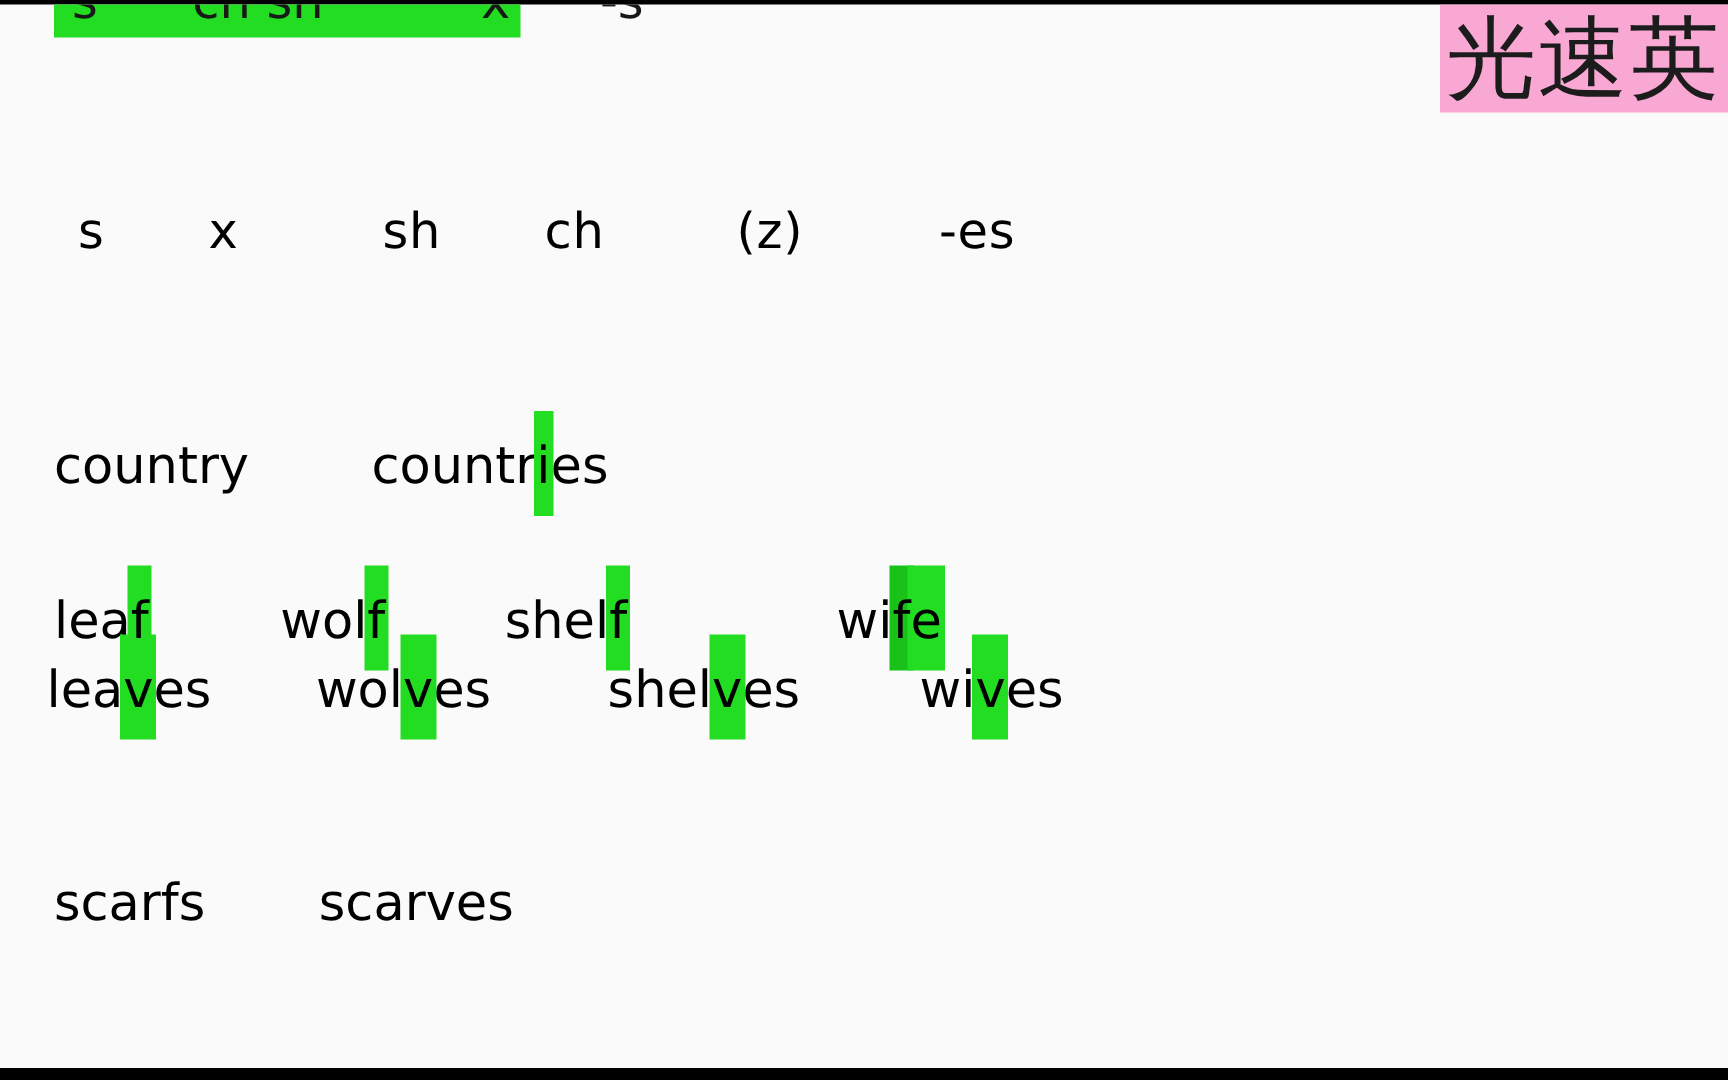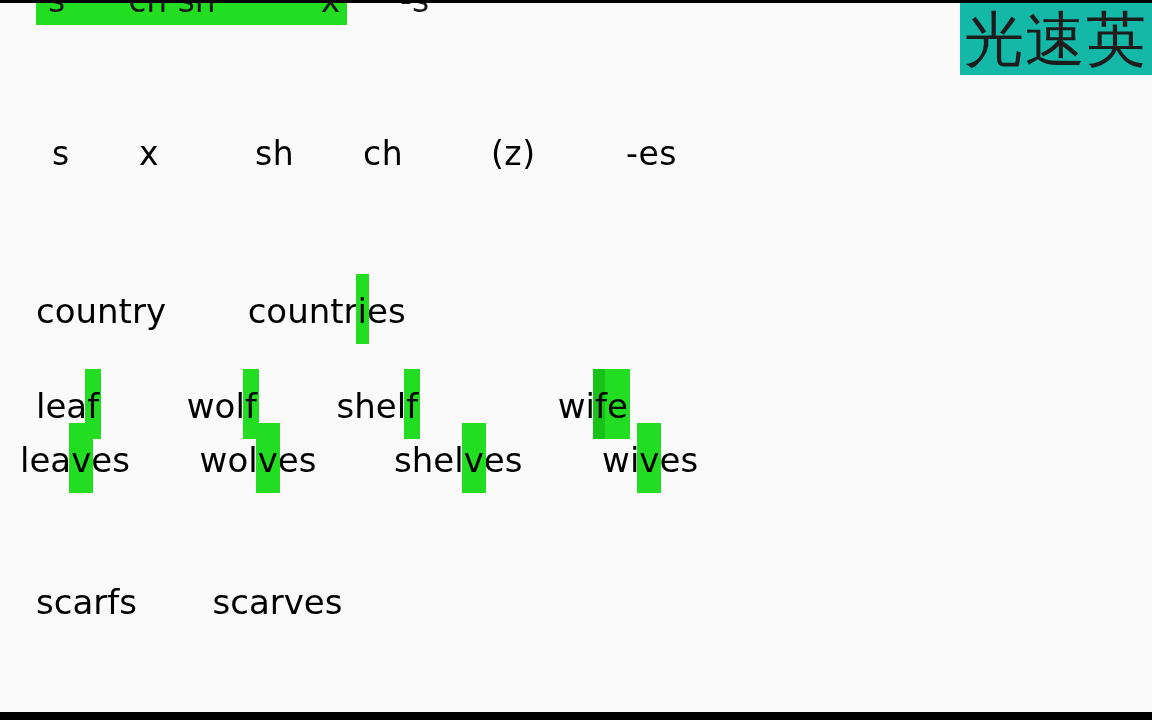--- a/index.html
+++ b/index.html
@@ -44,21 +44,21 @@
     overflow: hidden;
   }
 
   
   #watermark {
     position: absolute;
     left: 960px;
     top: 0px;
     width: 192px;
     height: 72px;
-    background: #14b8a6;
+    background: #f9a8d4;
     display: flex;
     align-items: center;
     justify-content: flex-start;
     overflow: hidden;
   }
   #watermark .wm-text {
     font-family: "DejaVu Sans", "Liberation Sans", sans-serif;
     font-size: 60px;
     line-height: 1;
     color: #1c1c1c;
@@ -156,26 +156,26 @@
   #country-row {
     left: 36px;
     top: 288px;
     font-size: 34px;
   }
   #country-row .gap { display: inline-block; width: 60px; }
 
   
   #fsing-row {
     left: 36px;
-    top: 383px;
+    top: 391px;
     font-size: 34px;
   }
   
   #fplur-row {
-    left: 20px;
+    left: 31px;
     top: 437px;
     font-size: 34px;
   }
   
   #scarf-row {
     left: 36px;
     top: 539px;
     font-size: 34px;
     margin-top: 40px;
   }

